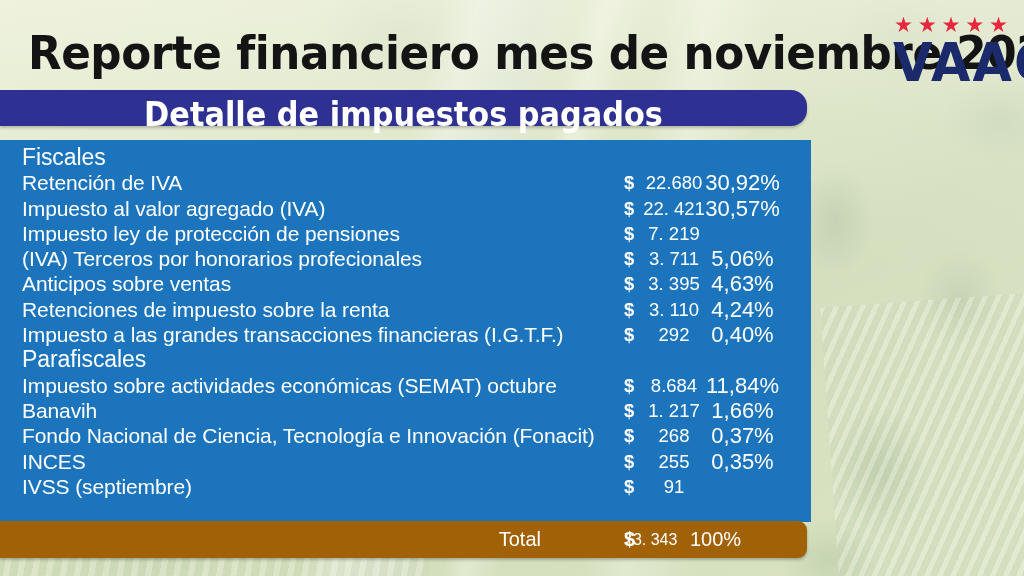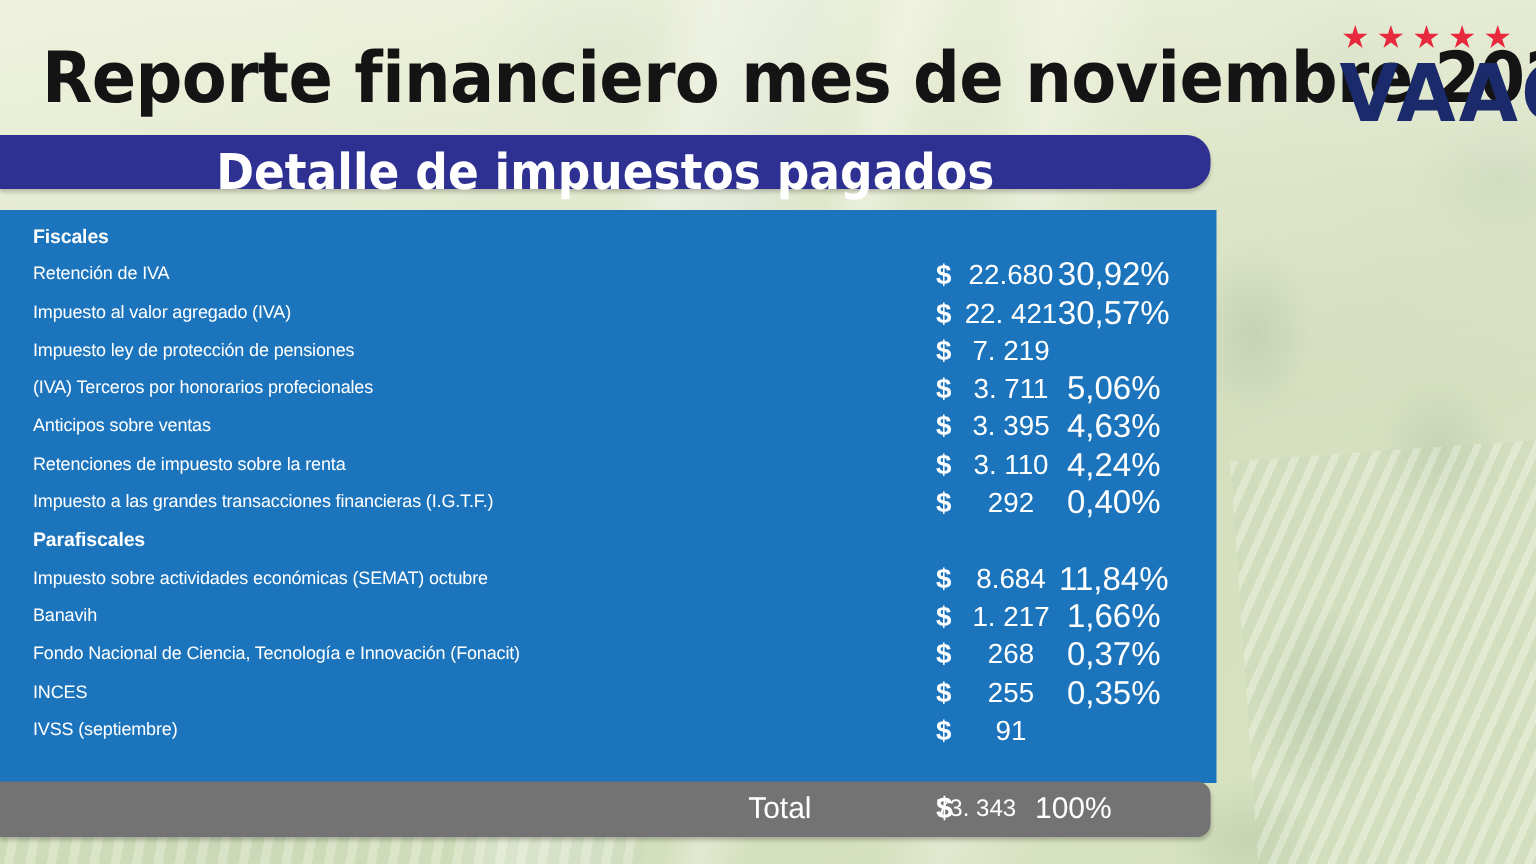--- a/index.html
+++ b/index.html
@@ -165,28 +165,28 @@
   }
   .row {
     position: relative;
     height: 25.3px;
     color: #ffffff;
   }
   .row .label {
     position: absolute;
     left: 22px;
     top: 0;
-    font-size: 12px;
+    font-size: 21px;
     line-height: 25.3px;
     white-space: nowrap;
     letter-spacing: -0.1px;
   }
   .row.section .label {
-    font-weight: bold;
-    font-size: 13px;
+    font-weight: normal;
+    font-size: 23px;
   }
   .row .cur {
     position: absolute;
     left: 624px;
     top: 0;
     font-size: 18.5px;
     line-height: 25.3px;
     font-weight: bold;
   }
   .row .amount {
@@ -209,21 +209,21 @@
     line-height: 25.3px;
   }
 
   
   .total-bar {
     position: absolute;
     left: 0;
     top: 521px;
     width: 807px;
     height: 37px;
-    background: #737373;
+    background: #a16207;
     border-top-right-radius: 9px;
     border-bottom-right-radius: 9px;
     box-shadow: 0 2px 3px rgba(0,0,0,0.25);
   }
   .total-label {
     position: absolute;
     right: 266px;
     top: 0;
     line-height: 37px;
     color: #ffffff;

